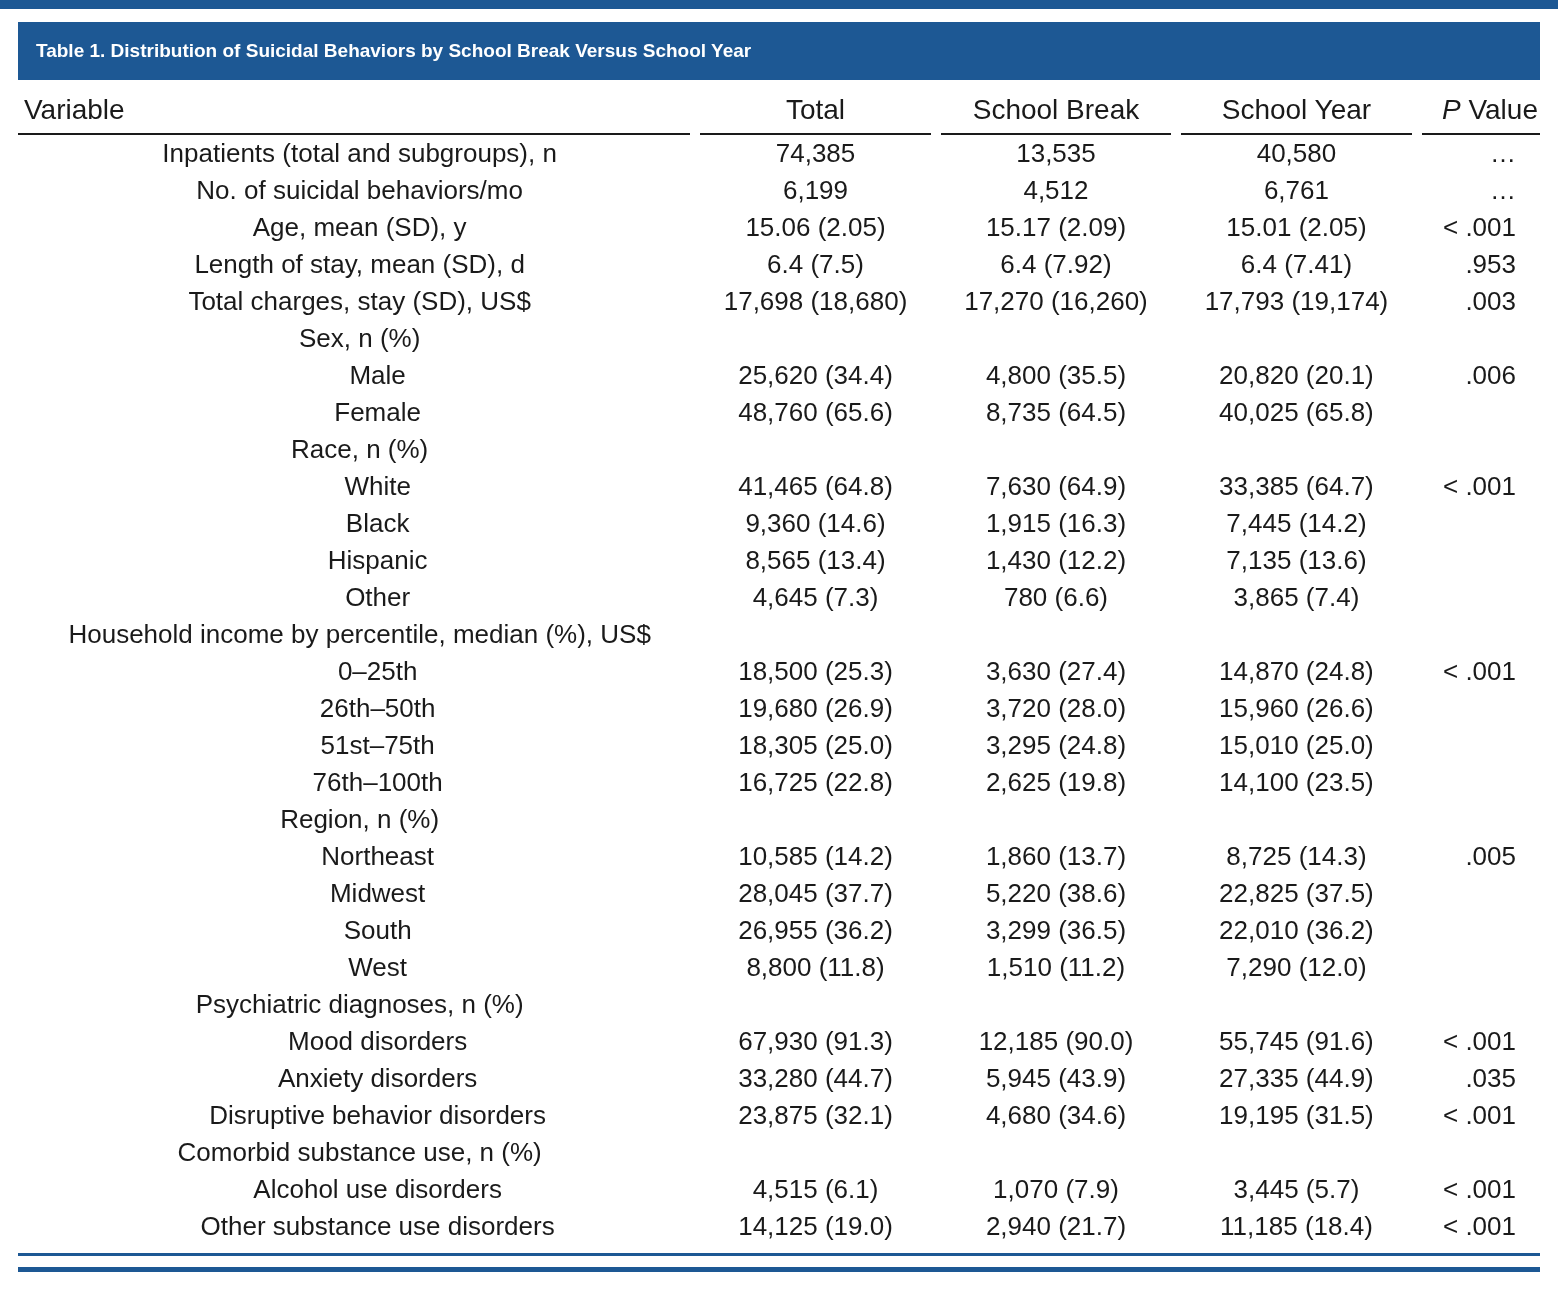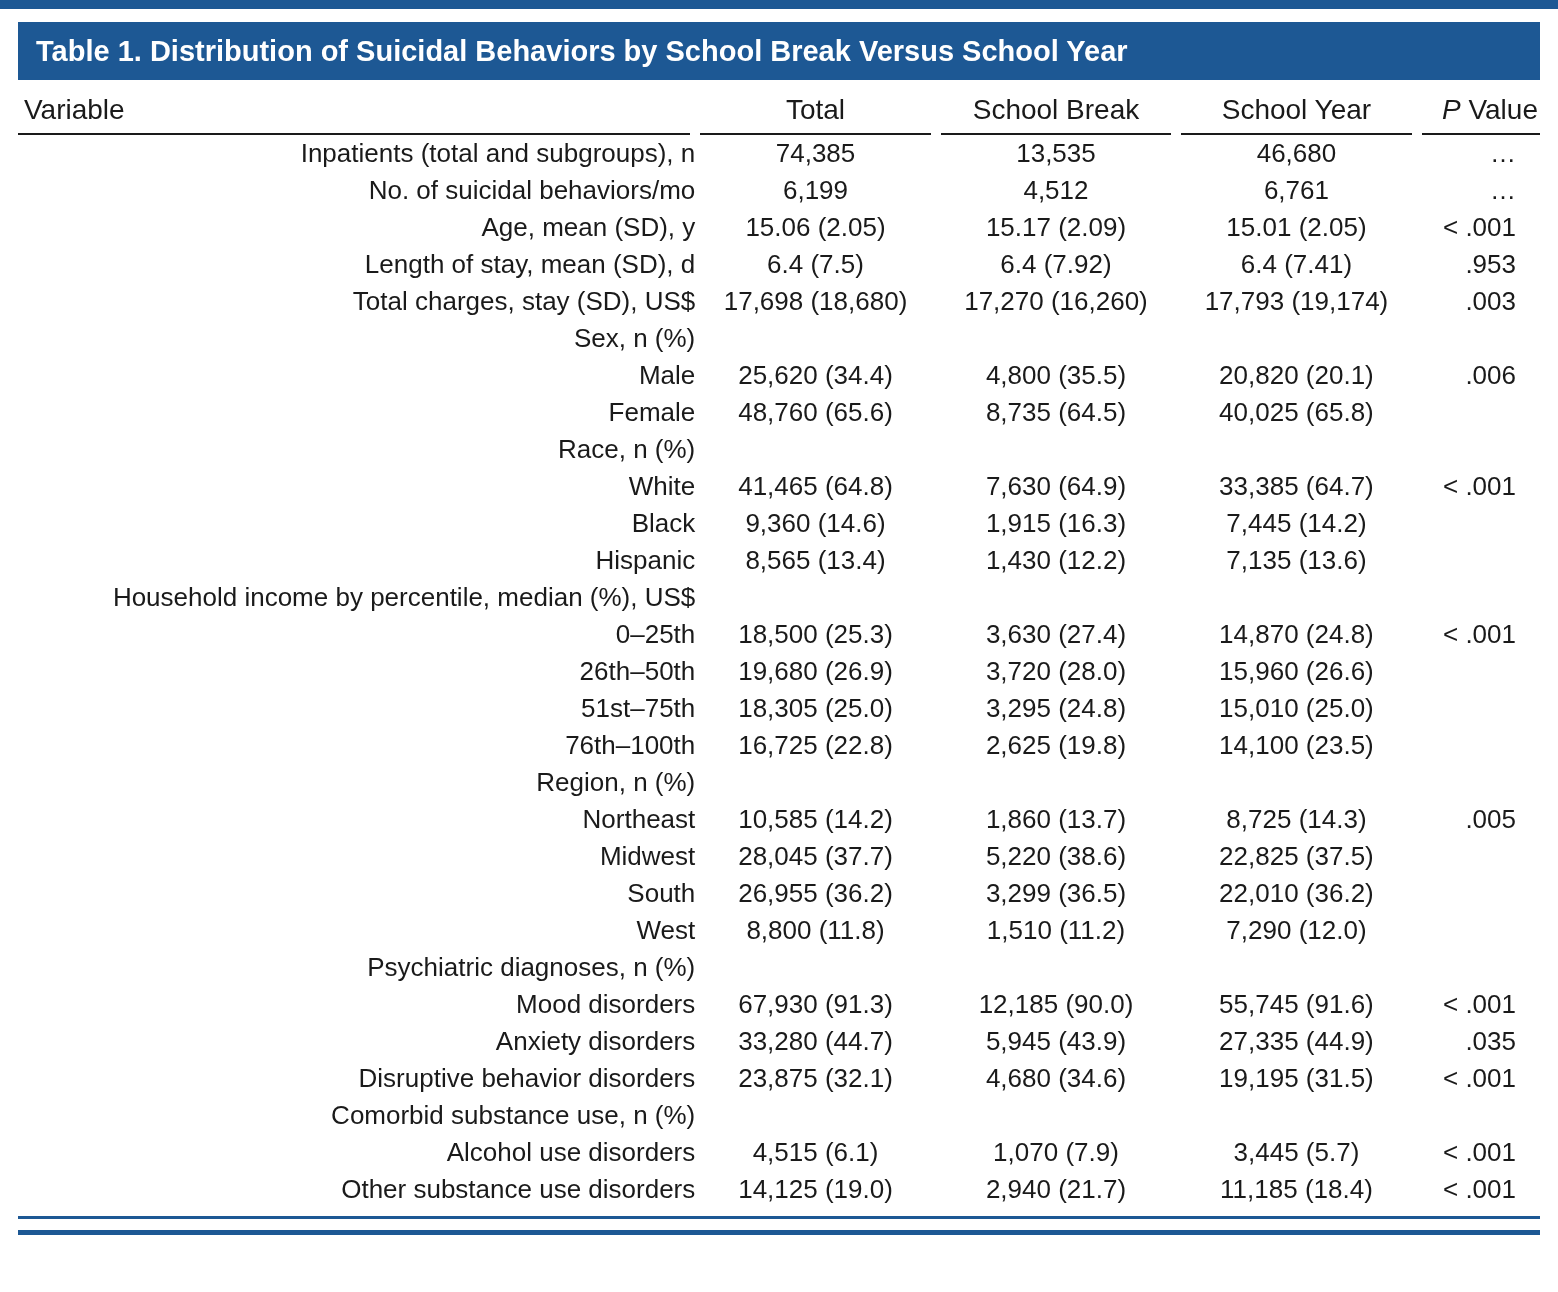--- a/index.html
+++ b/index.html
@@ -19,21 +19,21 @@
     width: 100%;
   }
   .page {
     padding: 0 18px;
   }
   .title-bar {
     margin-top: 13px;
     background: #1d5894;
     color: #ffffff;
     font-weight: bold;
-    font-size: 29px;
+    font-size: 19px;
     line-height: 32px;
     padding: 13px 18px;
   }
   table {
     width: 100%;
     border-collapse: separate;
     border-spacing: 0;
     font-size: 26px;
     table-layout: fixed;
   }
@@ -64,21 +64,21 @@
   th.num { text-align: center; }
   th.pval { text-align: right; padding-right: 2px; }
   th.pval i { font-style: italic; }
   tbody td {
     height: 37px;
     padding: 0;
     vertical-align: middle;
     white-space: nowrap;
     overflow: visible;
   }
-  td.label { text-align: right; padding-left: 6px; }
+  td.label { text-align: center; padding-left: 6px; }
   td.label.indent { padding-left: 42px; }
   td.num { text-align: center; }
   td.pval { text-align: right; padding-right: 24px; }
   tbody { padding-top: 2px; }
   .bottom-rules { margin-top: 8px; }
   .bottom-rule-thin {
     height: 3px;
     background: #1d5894;
   }
   .bottom-rule-thick {
@@ -113,21 +113,21 @@
         <th class="num">School Break</th>
         <th class="num">School Year</th>
         <th class="pval"><i>P</i><span> Value</span></th>
       </tr>
     </thead>
     <tbody>
         <tr>
           <td class="label">Inpatients (total and subgroups), n</td>
           <td class="num">74,385</td>
           <td class="num">13,535</td>
-          <td class="num">46,680</td>
+          <td class="num">40,580</td>
           <td class="pval">…</td>
         </tr>
         <tr>
           <td class="label">No. of suicidal behaviors/mo</td>
           <td class="num">6,199</td>
           <td class="num">4,512</td>
           <td class="num">6,761</td>
           <td class="pval">…</td>
         </tr>
         <tr>
@@ -194,20 +194,27 @@
           <td class="pval"></td>
         </tr>
         <tr>
           <td class="label indent">Hispanic</td>
           <td class="num">8,565 (13.4)</td>
           <td class="num">1,430 (12.2)</td>
           <td class="num">7,135 (13.6)</td>
           <td class="pval"></td>
         </tr>
         <tr>
+          <td class="label indent">Other</td>
+          <td class="num">4,645 (7.3)</td>
+          <td class="num">780 (6.6)</td>
+          <td class="num">3,865 (7.4)</td>
+          <td class="pval"></td>
+        </tr>
+        <tr>
           <td class="label">Household income by percentile, median (%), US$</td>
           <td class="num"></td>
           <td class="num"></td>
           <td class="num"></td>
           <td class="pval"></td>
         </tr>
         <tr>
           <td class="label indent">0–25th</td>
           <td class="num">18,500 (25.3)</td>
           <td class="num">3,630 (27.4)</td>

